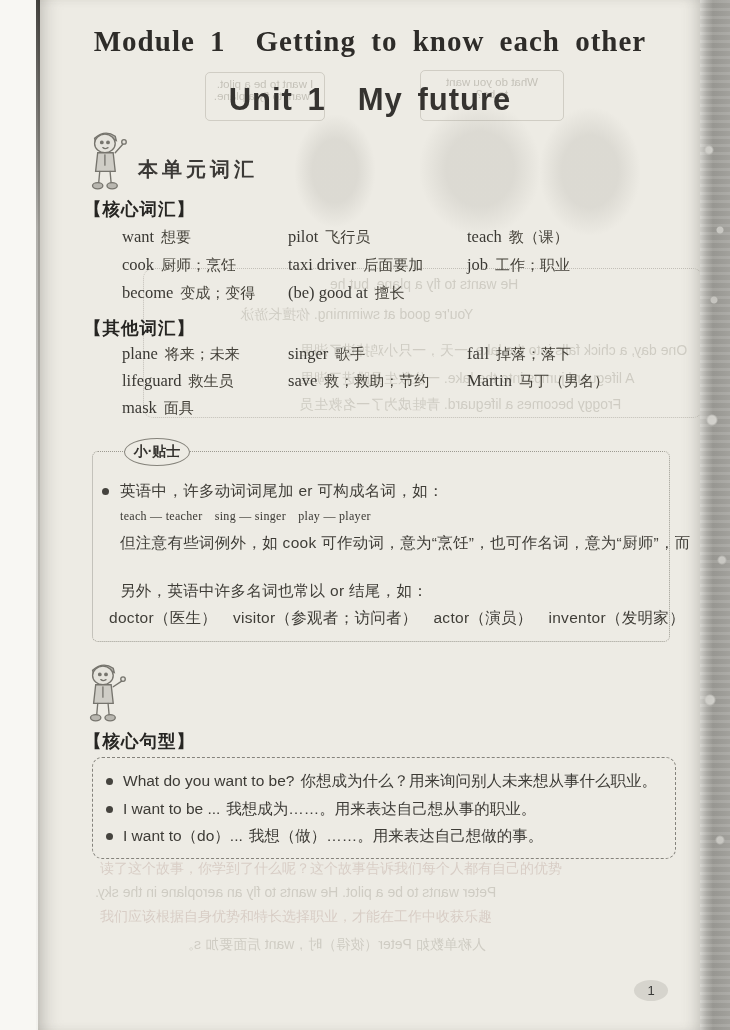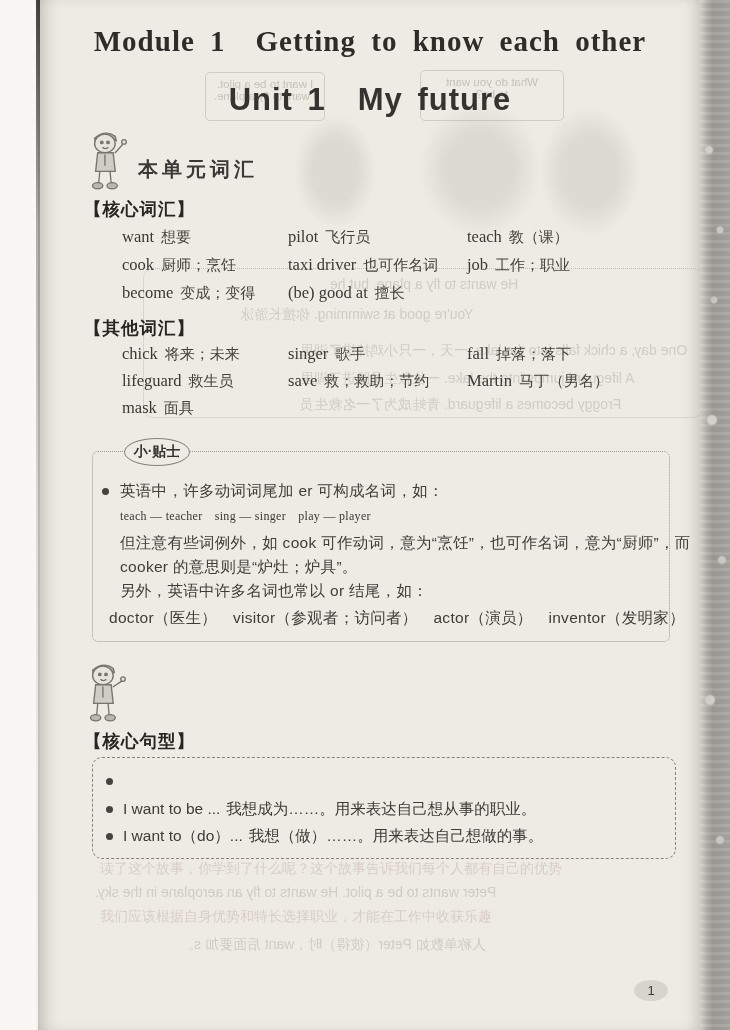--- a/index.html
+++ b/index.html
@@ -136,32 +136,32 @@
 
       <div class="sub-label" style="left:46px;top:197px;">【核心词汇】</div>
 
       <div class="vrow" style="top:227px;">
         <span class="vcell" style="left:84px;"><span class="en">want</span><span class="zh">想要</span></span>
         <span class="vcell" style="left:250px;"><span class="en">pilot</span><span class="zh">飞行员</span></span>
         <span class="vcell" style="left:429px;"><span class="en">teach</span><span class="zh">教（课）</span></span>
       </div>
       <div class="vrow" style="top:255px;">
         <span class="vcell" style="left:84px;"><span class="en">cook</span><span class="zh">厨师；烹饪</span></span>
-        <span class="vcell" style="left:250px;"><span class="en">taxi driver</span><span class="zh">也可作名词</span></span>
+        <span class="vcell" style="left:250px;"><span class="en">taxi driver</span><span class="zh">后面要加</span></span>
         <span class="vcell" style="left:429px;"><span class="en">job</span><span class="zh">工作；职业</span></span>
       </div>
       <div class="vrow" style="top:283px;">
         <span class="vcell" style="left:84px;"><span class="en">become</span><span class="zh">变成；变得</span></span>
         <span class="vcell" style="left:250px;"><span class="en">(be) good at</span><span class="zh">擅长</span></span>
       </div>
 
       <div class="sub-label" style="left:46px;top:316px;">【其他词汇】</div>
 
       <div class="vrow" style="top:344px;">
-        <span class="vcell" style="left:84px;"><span class="en">chick</span><span class="zh">将来；未来</span></span>
+        <span class="vcell" style="left:84px;"><span class="en">plane</span><span class="zh">将来；未来</span></span>
         <span class="vcell" style="left:250px;"><span class="en">singer</span><span class="zh">歌手</span></span>
         <span class="vcell" style="left:429px;"><span class="en">fall</span><span class="zh">掉落；落下</span></span>
       </div>
       <div class="vrow" style="top:371px;">
         <span class="vcell" style="left:84px;"><span class="en">lifeguard</span><span class="zh">救生员</span></span>
         <span class="vcell" style="left:250px;"><span class="en">save</span><span class="zh">救；救助；节约</span></span>
         <span class="vcell" style="left:429px;"><span class="en">Martin</span><span class="zh">马丁（男名）</span></span>
       </div>
       <div class="vrow" style="top:398px;">
         <span class="vcell" style="left:84px;"><span class="en">mask</span><span class="zh">面具</span></span>
@@ -171,23 +171,20 @@
       <div class="tip-label" style="left:86px;top:438px;">小·贴士</div>
       <div class="tline" style="left:54px;top:481px;">
         <span class="dot"></span>
         <span class="txt">英语中，许多动词词尾加 er 可构成名词，如：</span>
       </div>
       <div class="tline" style="left:54px;top:508px;">
           <span class="txt en" style="font-size:12px;">teach — teacher　sing — singer　play — player</span>
         </div>
       <div class="tline" style="left:54px;top:533px;">
           <span class="txt">但注意有些词例外，如 cook 可作动词，意为“烹饪”，也可作名词，意为“厨师”，而</span>
-        </div>
-      <div class="tline" style="left:54px;top:557px;">
-          <span class="txt">cooker 的意思则是“炉灶；炉具”。</span>
         </div>
       <div class="tline" style="left:54px;top:581px;">
           <span class="txt">另外，英语中许多名词也常以 or 结尾，如：</span>
         </div>
       <div class="tline" style="left:43px;top:608px;">
           <span class="txt">doctor（医生）　visitor（参观者；访问者）　actor（演员）　inventor（发明家）</span>
         </div>
 
       <svg class="mascot" style="left:44px;top:660px;" viewBox="0 0 46 64">
         <g stroke="#76746d" stroke-width="1.3" fill="#e6e4dd" stroke-linecap="round">
@@ -204,20 +201,21 @@
           <ellipse cx="13" cy="56" rx="5" ry="3" fill="#b9b7b0"></ellipse>
           <ellipse cx="27" cy="56" rx="5" ry="3" fill="#b9b7b0"></ellipse>
         </g>
       </svg>
 
       <div class="sub-label" style="left:46px;top:729px;">【核心句型】</div>
 
       <div class="sent-box" style="left:54px;top:757px;">
         <div class="sline" style="top:13px;">
           <span class="dot"></span>
+          <span class="txt"><span class="sen">What do you want to be?</span><span class="szh">你想成为什么？用来询问别人未来想从事什么职业。</span></span>
         </div>
         <div class="sline" style="top:41px;">
           <span class="dot"></span>
           <span class="txt"><span class="sen">I want to be ...</span><span class="szh">我想成为……。用来表达自己想从事的职业。</span></span>
         </div>
         <div class="sline" style="top:68px;">
           <span class="dot"></span>
           <span class="txt"><span class="sen">I want to（do）...</span><span class="szh">我想（做）……。用来表达自己想做的事。</span></span>
         </div>
       </div>

